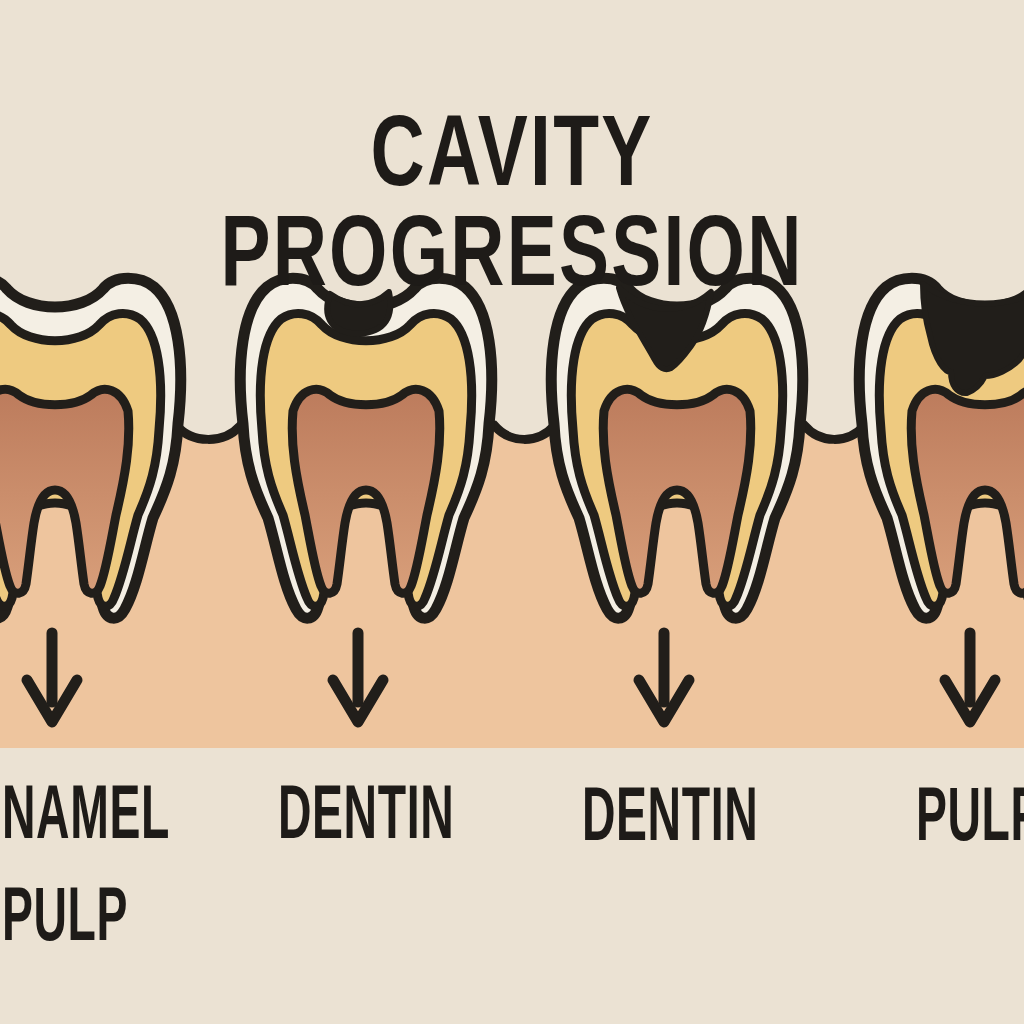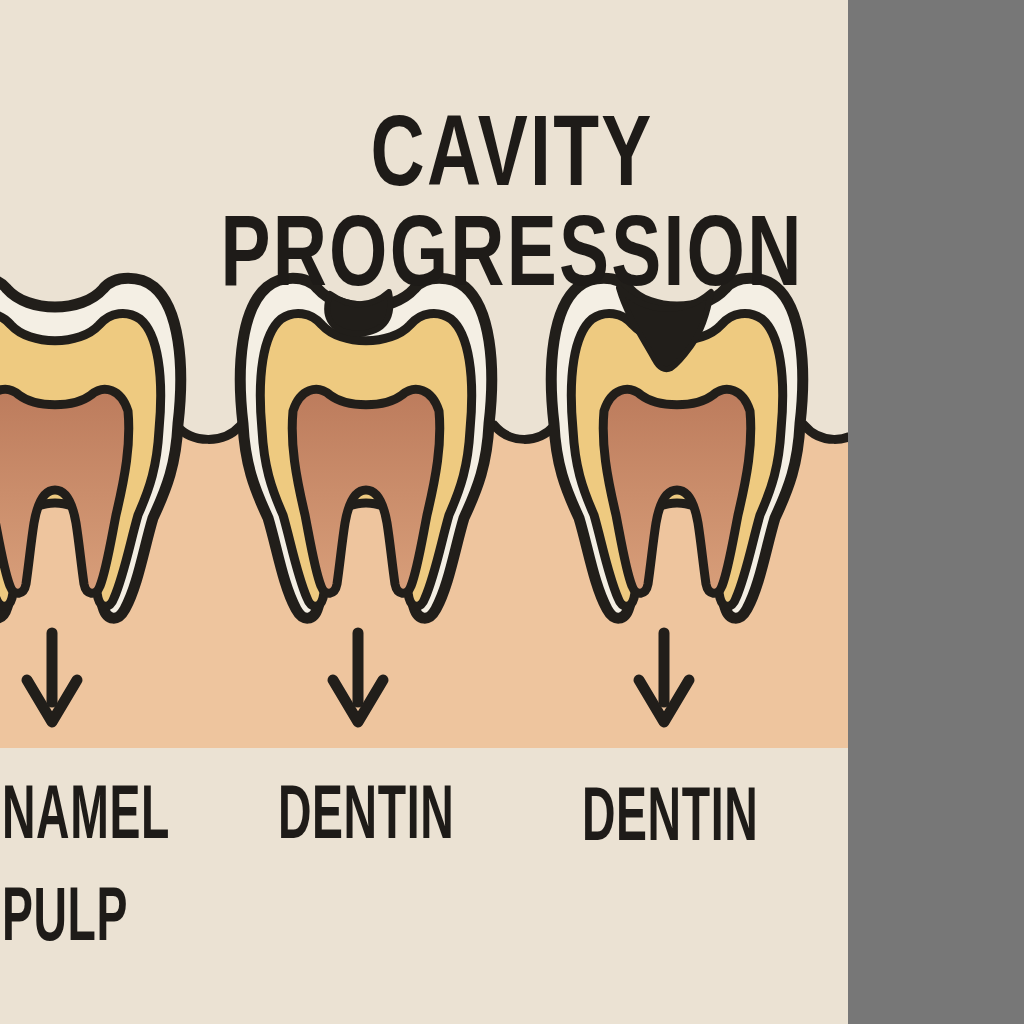--- a/index.html
+++ b/index.html
@@ -1,17 +1,17 @@
 <!DOCTYPE html>
 <html style="--background: #ebe2d3; --enamel: #f4efe4; --dentin: #eeca80; --pulp_dark: #bc7b5c; --pulp_light: #d9a07b; --gum: #eec59e; --outline: #211e1a; --text: #1e1b18;"><head>
 <meta charset="utf-8">
 <style>
   html,body{margin:0;padding:0;background:#777;}
   #app{
-    position:relative;width:848px;height:1024px;overflow:hidden;
+    position:relative;width:1024px;height:1024px;overflow:hidden;
     background:var(--background,#ebe2d3);
     font-family:"Liberation Sans", sans-serif;
   }
   #diagram{position:absolute;left:0;top:0;}
   .title{
     position:absolute;top:100px;left:0;width:1024px;text-align:center;
     font-size:100px;font-weight:bold;line-height:1;letter-spacing:3px;
     color:var(--text,#1e1b18);transform:scaleX(0.75);
   }
   .label{

